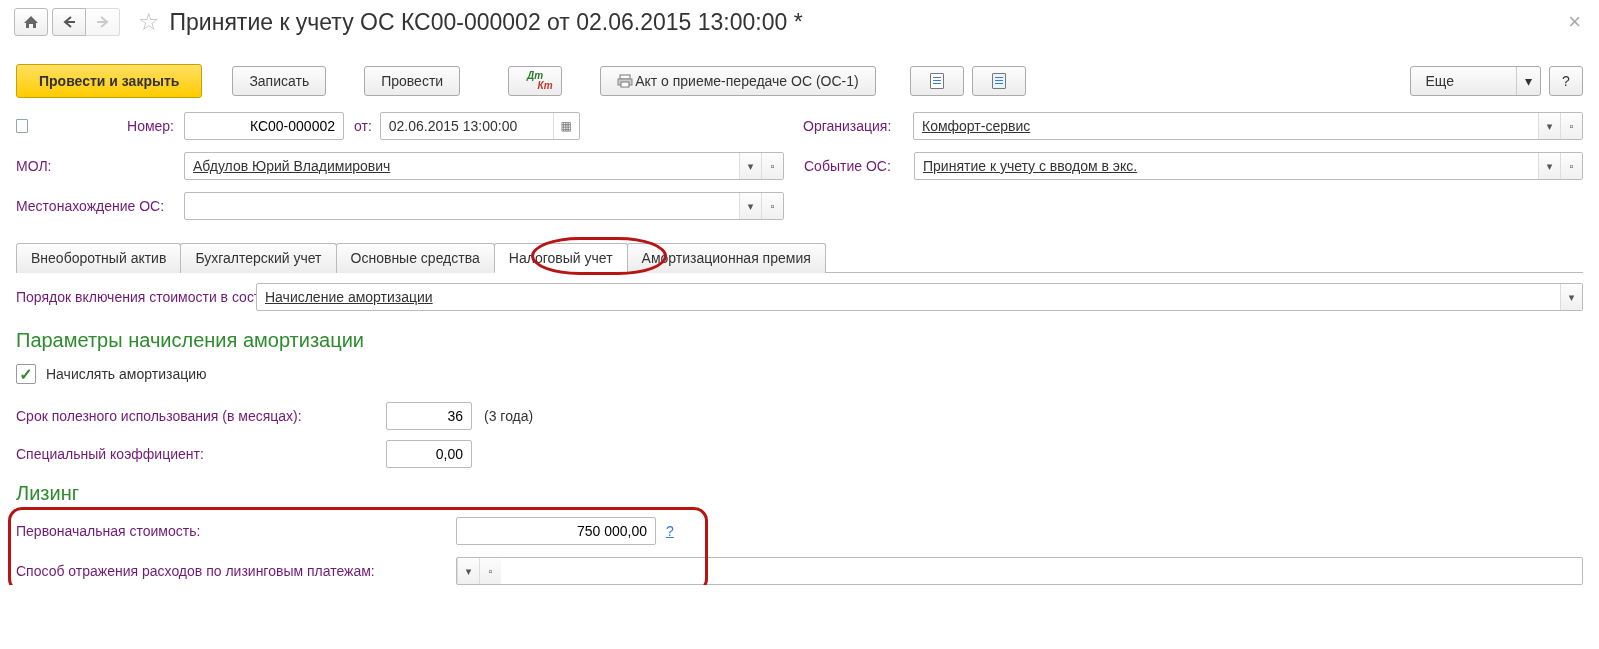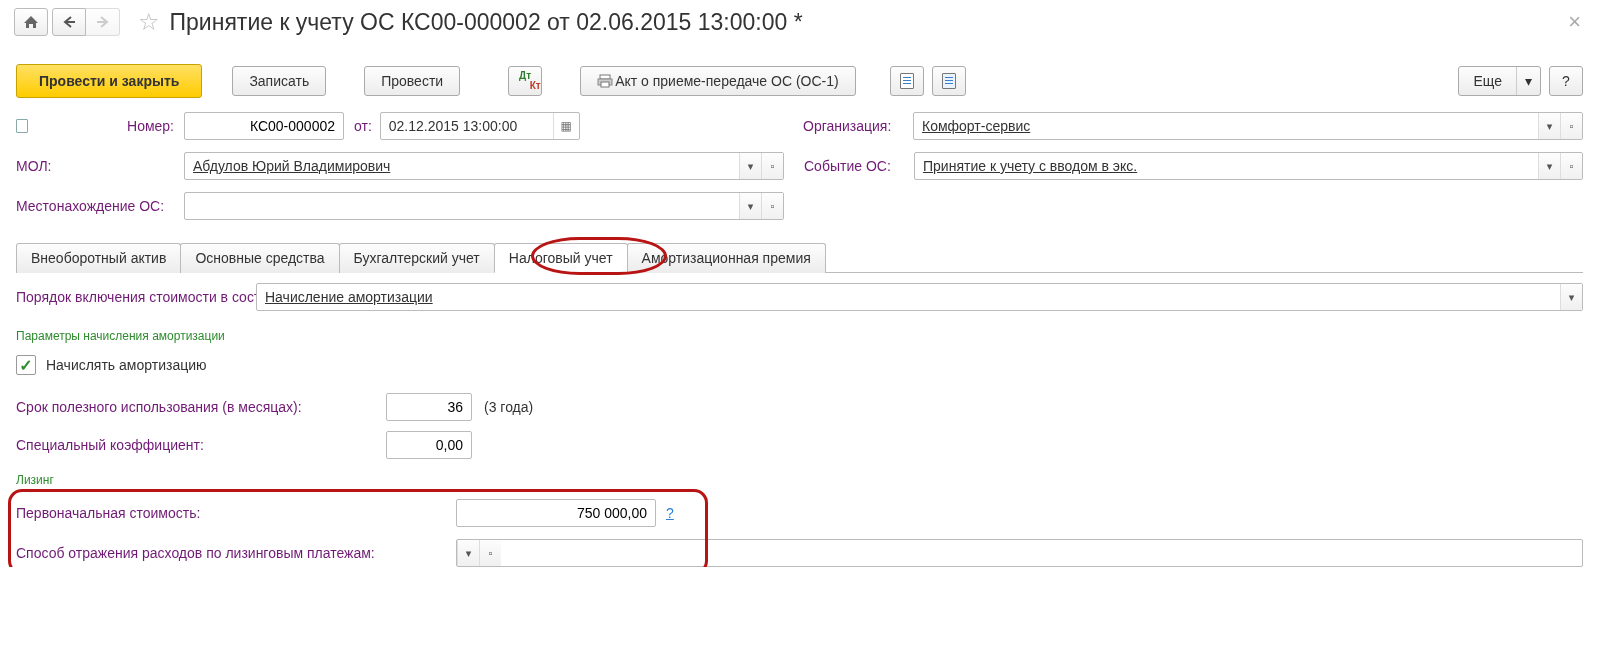--- a/index.html
+++ b/index.html
@@ -71,35 +71,37 @@
     font-size: 14px;
     color: #333;
   }
   .btn-primary {
     background: linear-gradient(#ffe063, #ffcc00);
     border-color: #c9a200;
     font-weight: bold;
     padding: 16px 22px;
   }
   .btn-icon {
-    width: 34px;
+    width: 54px;
     padding: 0;
+    font-style: italic;
   }
   .toolbar-gap { width: 14px; }
   .spacer { flex: 1; }
 
   .btn-more {
     display: inline-flex;
     align-items: center;
     height: 30px;
     border: 1px solid #aaa;
     border-radius: 3px;
     background: linear-gradient(#fdfdfd, #ececec);
     cursor: pointer;
     overflow: hidden;
+    gap: 48px;
   }
   .btn-more span:first-child { padding: 0 14px; }
   .btn-more .caret-part {
     border-left: 1px solid #ccc;
     padding: 0 8px;
     height:100%;
     display:flex;
     align-items:center;
   }
 
@@ -213,21 +215,21 @@
   .tab-content {
     border: 1px solid #bbb;
     border-top: none;
     margin: 0 16px;
     padding: 12px 8px 12px 8px;
     border-radius: 0 0 3px 3px;
   }
 
   .section-title {
     color: #2e8b2e;
-    font-size: 12px;
+    font-size: 20px;
     margin: 18px 0 12px 0;
   }
   .checkbox-row {
     display:flex;
     align-items:center;
     gap:10px;
     margin-bottom: 18px;
   }
   .chk {
     width:20px; height:20px;
@@ -339,21 +341,21 @@
 <div class="form-area">
 
   <div class="field-row">
     <div style="width:22px;display:flex;align-items:center;">
         <span class="icon-doc" style="width:12px;height:14px;border-color:#8aa;"></span>
       </div>
     <div class="label label-col1 right" style="width:146px;">Номер:</div>
     <input class="input-txt right" style="width: 160px;" value="КС00-000002">
     <div class="label" style="padding:0 8px 0 10px;">от:</div>
     <div class="date-wrap" style="width:200px;">
-      <div class="date-text">02.12.2015 13:00:00</div>
+      <div class="date-text">02.06.2015 13:00:00</div>
       <div class="date-btn">▦</div>
     </div>
     <div style="flex:1"></div>
     <div class="label" style="width:110px;text-align:left;">Организация:</div>
     <div class="combo" style="width:670px;">
       <div class="combo-text">Комфорт-сервис</div>
       <div class="combo-btn">▾</div>
       <div class="combo-btn">▫</div>
     </div>
   </div>
@@ -379,22 +381,22 @@
     <div class="combo" style="width:600px;">
       <div class="combo-text"></div>
       <div class="combo-btn">▾</div>
       <div class="combo-btn">▫</div>
     </div>
   </div>
 </div>
 
 <div class="tabs">
   <div class="tab">Внеоборотный актив</div>
+  <div class="tab">Бухгалтерский учет</div>
   <div class="tab">Основные средства</div>
-  <div class="tab">Бухгалтерский учет</div>
   <div class="tab active">Налоговый учет</div>
   <div class="tab">Амортизационная премия</div>
   <div class="highlight-circle"></div>
 </div>
 
 <div class="tab-content" style="border:none; padding:10px 0 0 0;">
 
   <div class="field-row" style="margin-bottom:6px;">
     <div class="label" style="width:240px; line-height:18px;">Порядок включения стоимости в состав расходов:</div>
     <div class="combo" style="flex:1;">

